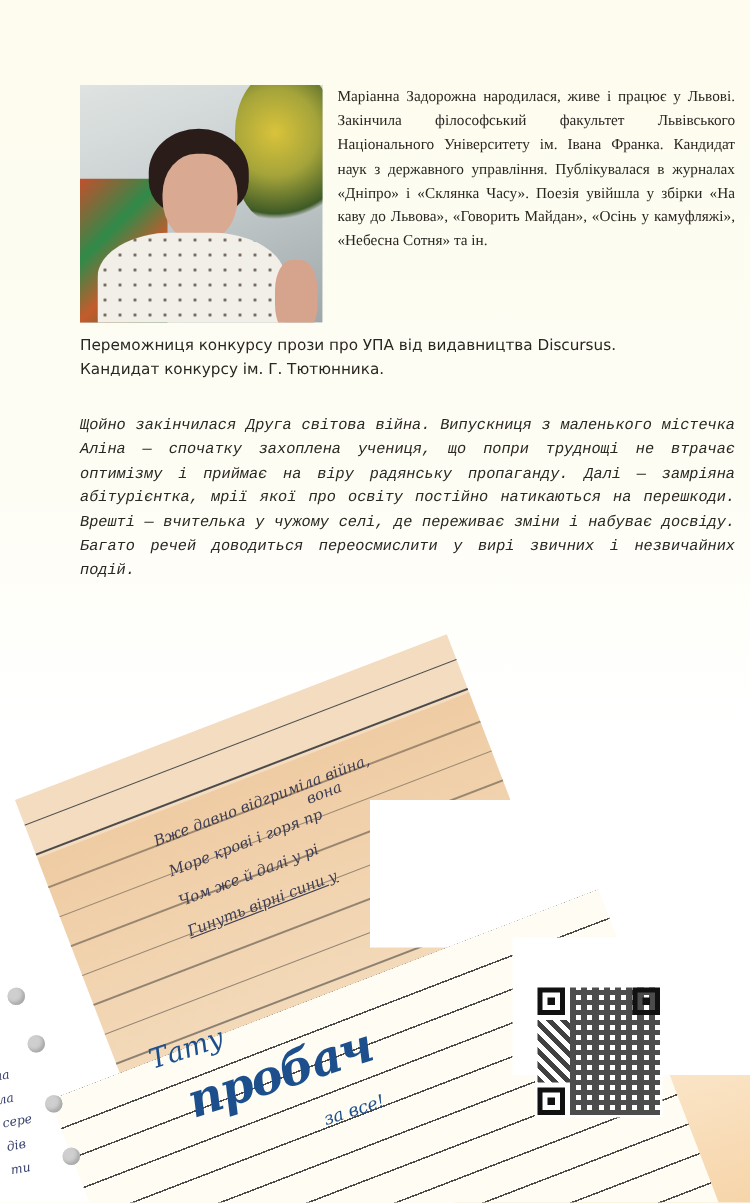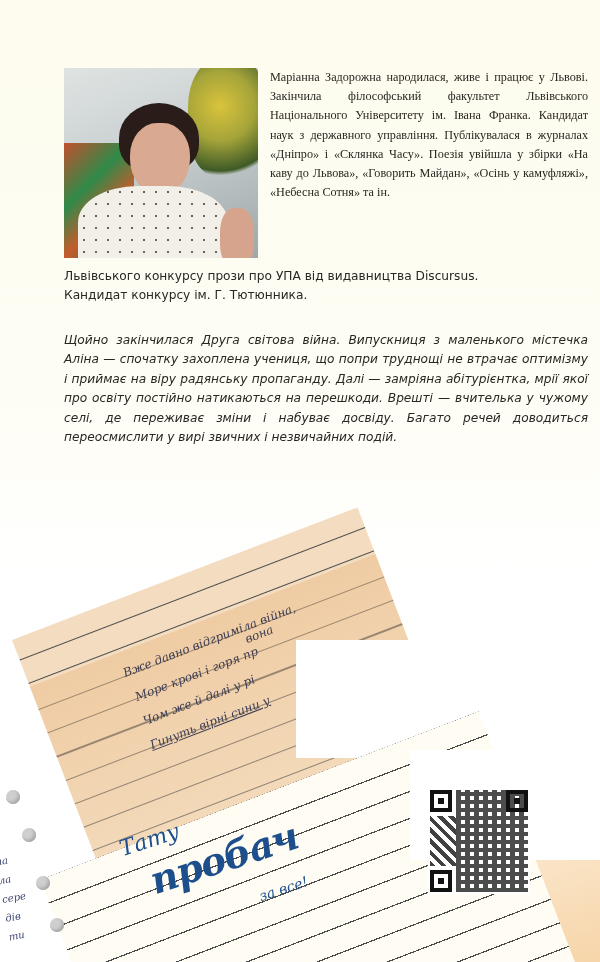--- a/index.html
+++ b/index.html
@@ -32,21 +32,21 @@
     .bio p { margin: 0; }
     .awards {
       position: absolute; left: 64px; top: 267px; width: 524px;
       font-size: 12.2px; line-height: 19px;
     }
     .awards p { margin: 0; }
     .annot {
       position: absolute; left: 64px; top: 331px; width: 524px;
       font-size: 12.2px; line-height: 19.4px; text-align: justify; font-style: italic;
     }
-    .annot p { margin: 0; }
+    .annot p { margin: 0; font-family: Liberation Mono, monospace; }
 
     .sheet {
       position: absolute; transform-origin: left top;
       background: repeating-linear-gradient(180deg, transparent 0px, transparent 24px, #4b4b4b 24px, #4b4b4b 25.2px);
     }
     .sheet-back {
       left: 12px; top: 640px; width: 370px; height: 280px;
       transform: rotate(-21deg);
       background-color: #f3dcbf;
       background-image:
@@ -126,21 +126,21 @@
   <div class="face"></div>
   <div class="shirt"></div>
   <div class="arm"></div>
 </div>
 
 <div class="bio">
   <p>Маріанна Задорожна народилася, живе і працює у Львові. Закінчила філософський факультет Львівського Національного Університету ім. Івана Франка. Кандидат наук з державного управління. Публікувалася в журналах «Дніпро» і «Склянка Часу». Поезія увійшла у збірки «На каву до Львова», «Говорить Майдан», «Осінь у камуфляжі», «Небесна Сотня» та ін.</p>
 </div>
 
 <div class="awards">
-  <p>Львівського конкурсу прози про УПА від видавництва Discursus.</p>
+  <p>Переможниця конкурсу прози про УПА від видавництва Discursus.</p>
   <p>Кандидат конкурсу ім. Г. Тютюнника.</p>
 </div>
 
 <div class="annot">
   <p>Щойно закінчилася Друга світова війна. Випускниця з маленького містечка Аліна — спочатку захоплена учениця, що попри труднощі не втрачає оптимізму і приймає на віру радянську пропаганду. Далі — замріяна абітурієнтка, мрії якої про освіту постійно натикаються на перешкоди. Врешті — вчителька у чужому селі, де переживає зміни і набуває досвіду. Багато речей доводиться переосмислити у вирі звичних і незвичайних подій.</p>
 </div>
 
 <div class="sheet sheet-back"></div>
 <div class="white-block"></div>
 <div class="sheet-bottom-right"></div>

